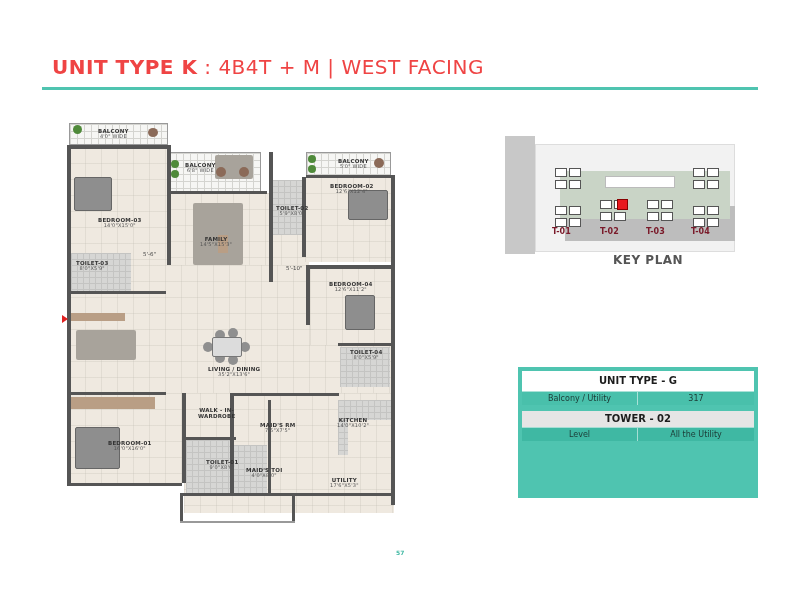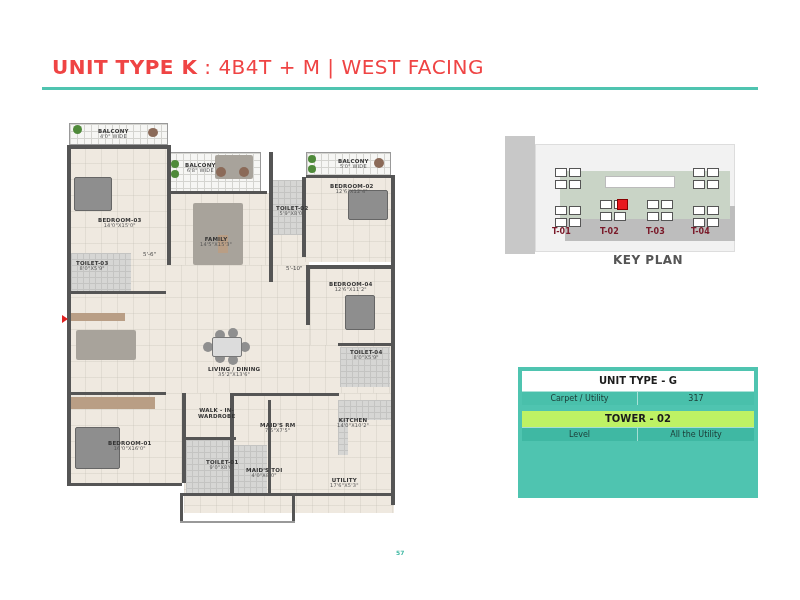--- a/index.html
+++ b/index.html
@@ -78,21 +78,21 @@
   .info .head {
     background: #fff; height: 20px; line-height: 20px; text-align: center; font-weight: bold; font-size: 10px; color: #1c1c1c;
   }
   .info .row { display: flex; height: 14px; line-height: 14px; font-size: 8px; color: #1c3a35; border-top: 1px solid #ffffff88; }
   .info .row .c1 { width: 50%; text-align: center; border-right: 1px solid #ffffff88; }
   .info .row .c2 { width: 50%; text-align: center; }
   .info .row.sft .c2 { font-weight: bold; }
   .info .row.band { background: #3fb8a3; }
   .info .row.alt { background: #49c0ab; }
   .info .spacer { height: 6px; }
-  .info .head2 { background: #bef264; height: 16px; line-height: 16px; text-align: center; font-weight: bold; font-size: 10px; color: #1c1c1c; }
+  .info .head2 { background: #e5e5e5; height: 16px; line-height: 16px; text-align: center; font-weight: bold; font-size: 10px; color: #1c1c1c; }
 
   .page-num { position: absolute; left: 396px; top: 549px; font-size: 6px; font-weight: bold; color: #3fb8a3; }
 </style>
 </head>
 <body>
 
 <div class="title">
   <span class="strong">UNIT TYPE K</span><span class="light"> : 4B4T + M | WEST FACING</span>
 </div>
 <div class="rule"></div>
@@ -251,21 +251,21 @@
   <div class="kp-tlabel" style="left:95px;top:91px;">T-02</div>
   <div class="kp-tlabel" style="left:141px;top:91px;">T-03</div>
   <div class="kp-tlabel" style="left:186px;top:91px;">T-04</div>
   <div class="kp-caption">KEY PLAN</div>
 </div>
 
 <div class="info">
   <div class="info-inner">
     <div class="head">UNIT TYPE - G</div>
     <div class="row alt">
-      <div class="c1">Carpet / Utility</div>
+      <div class="c1">Balcony / Utility</div>
       <div class="c2">317</div>
     </div>
     <div class="spacer"></div>
     <div class="head2">TOWER - 02</div>
     <div class="row band">
       <div class="c1">Level</div>
       <div class="c2">All the Utility</div>
     </div>
   </div>
 </div>

